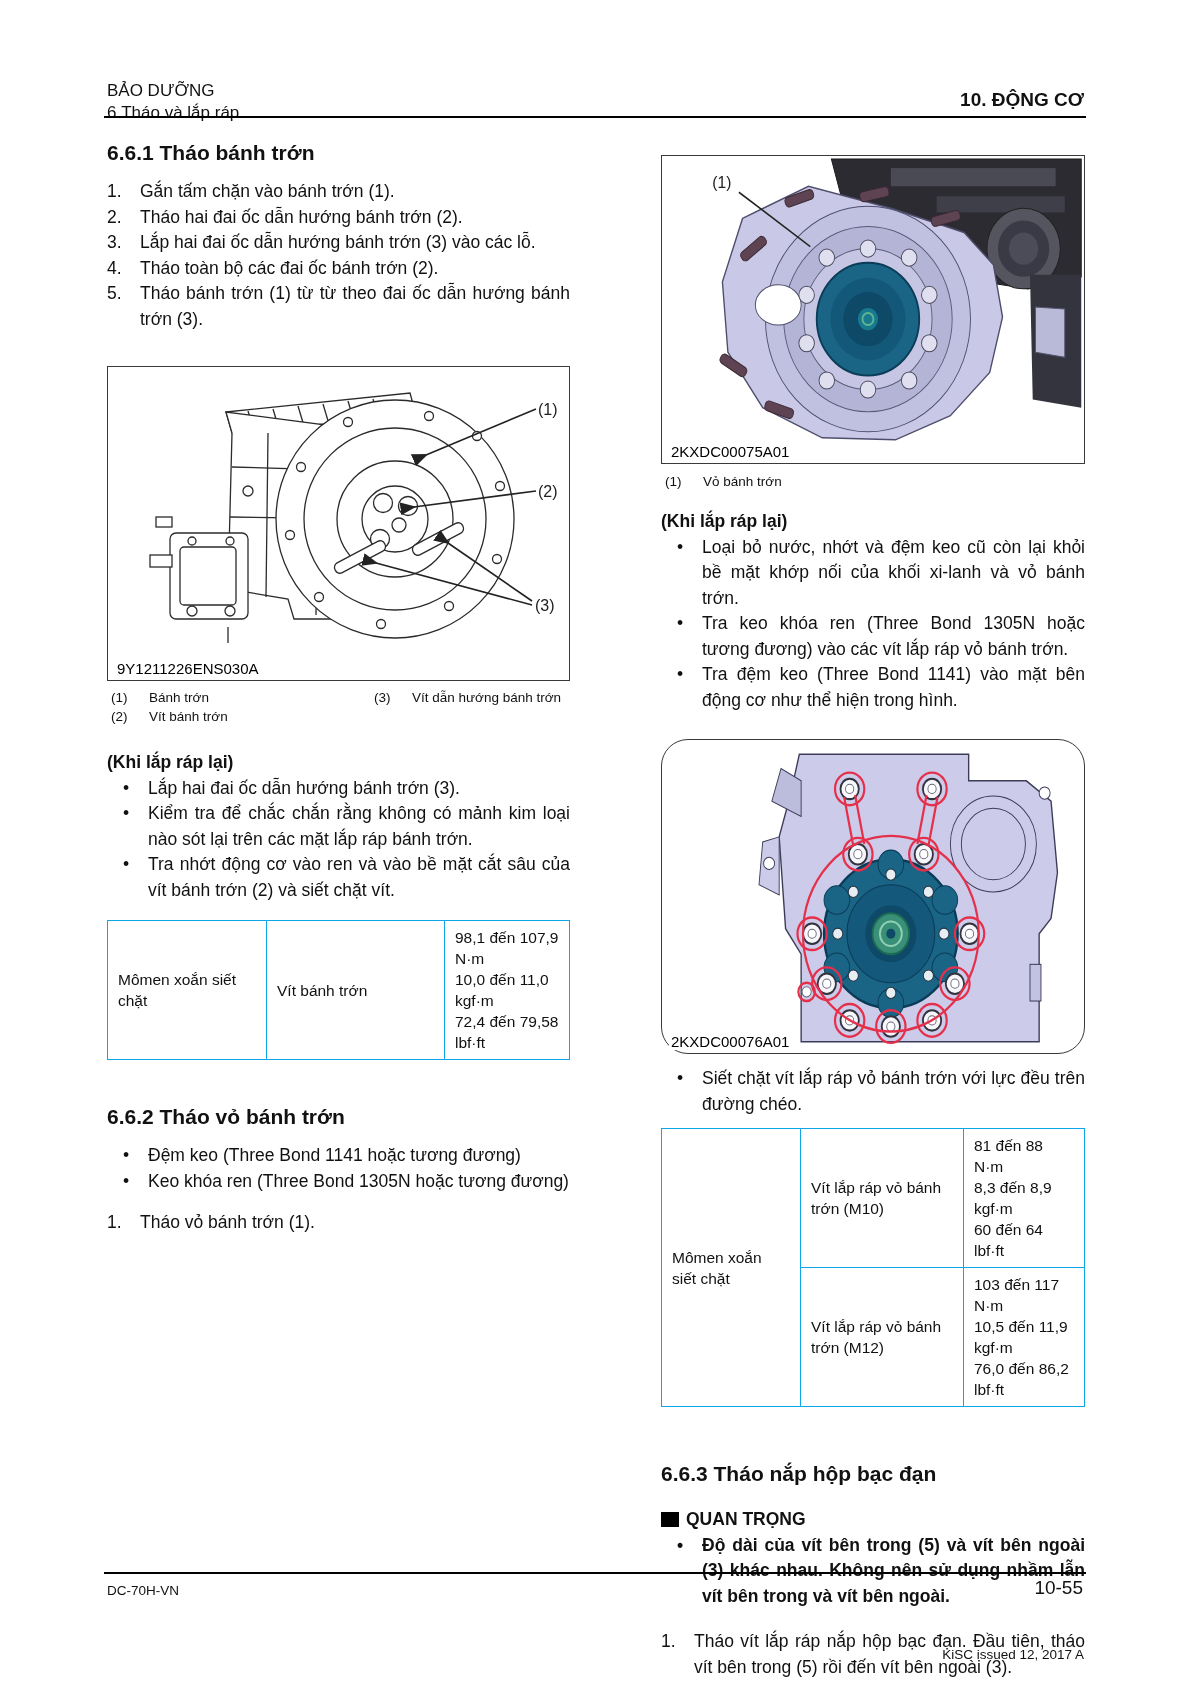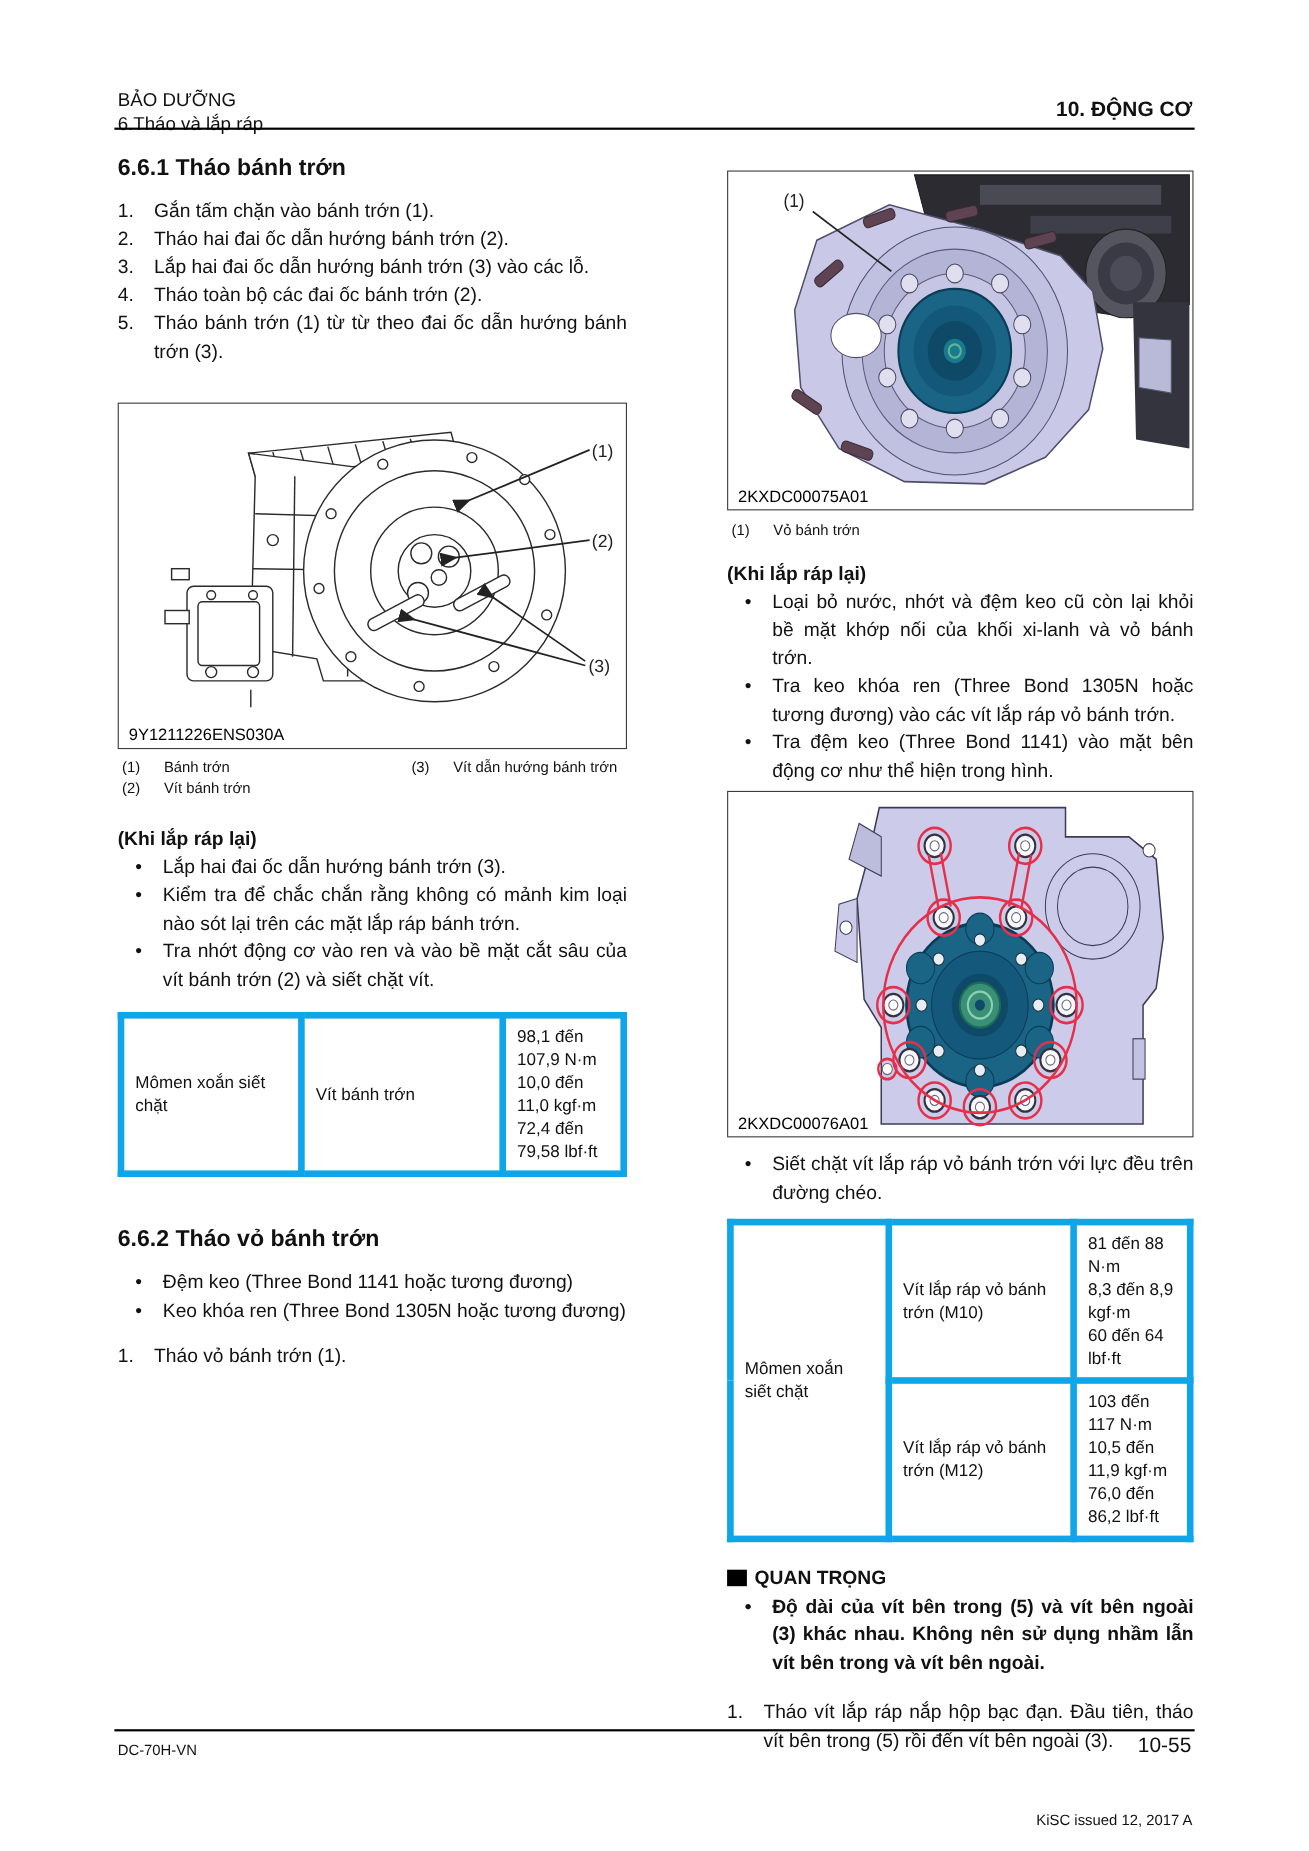--- a/index.html
+++ b/index.html
@@ -35,21 +35,21 @@
   .fig-code{position:absolute;left:7px;bottom:3px;font-size:15px;color:#000000;background:#fff;padding:0 2px;}
   
   .cap-wrap{display:flex;font-size:13.5px;line-height:19px;margin-top:7px;}
   .capcol-l{width:263px;}
   .capcol-r{flex:1;}
   .cap-row{display:flex;}
   .cap-num{flex:0 0 38px;padding-left:4px;}
   .cap-txt{flex:1;}
   
   table.torque{border-collapse:collapse;font-size:15.5px;line-height:21px;width:100%;}
-  table.torque td{border:6px solid #0ea5e9;padding:6px 10px;vertical-align:middle;}
+  table.torque td{border:1px solid #0ea5e9;padding:6px 10px;vertical-align:middle;}
   #t1 td.c1{width:138px;} #t1 td.c2{width:157px;} #t1 tr{height:70px;}
   #t2 td.c1{width:118px;} #t2 td.c2{width:142px;} #t2 tr{height:71px;}
   
   .imp-head{display:flex;align-items:center;font-size:17.5px;font-weight:bold;line-height:25.5px;}
   .blk-square{width:18px;height:15px;background:#000;margin-right:7px;display:inline-block;}
   .bul.bold .txt, .bul.bold .dot{font-weight:bold;}
 </style>
 </head>
 <body>
 
@@ -303,21 +303,21 @@
       <div class="bul">
         <span class="dot">•</span>
         <span class="txt">Tra keo khóa ren (Three Bond 1305N hoặc tương đương) vào các vít lắp ráp vỏ bánh trớn.</span>
       </div>
       <div class="bul">
         <span class="dot">•</span>
         <span class="txt">Tra đệm keo (Three Bond 1141) vào mặt bên động cơ như thể hiện trong hình.</span>
       </div>
     </div>
 
-    <div class="figure" style="height:313px;margin-top:6px;">
+    <div class="figure" style="height:313px;margin-top:26px;border-radius:27px;">
       <svg width="422" height="311" viewBox="0 0 461 305" preserveAspectRatio="none">
         <g>
           <polygon points="150,14 335,14 335,40 398,40 425,60 432,130 425,175 412,190 412,296 152,296 152,210 135,185 128,95 140,55" fill="#ccccea" stroke="#3c3c58" stroke-width="1.5"></polygon>
           <circle cx="362" cy="102" r="47" fill="#ccccea" stroke="#3c3c58"></circle>
           <circle cx="362" cy="102" r="35" fill="none" stroke="#3c3c58"></circle>
           <circle cx="418" cy="52" r="6" fill="#fff" stroke="#3c3c58"></circle>
           <polygon points="128,95 110,100 106,142 128,152" fill="#ccccea" stroke="#3c3c58"></polygon>
           <circle cx="117" cy="121" r="6" fill="#fff" stroke="#3c3c58"></circle>
           <polygon points="152,40 130,28 120,60 152,75" fill="#bcbcdc" stroke="#3c3c58"></polygon>
           <rect x="402" y="220" width="12" height="36" fill="#c2c2e2" stroke="#3c3c58"></rect>
@@ -418,20 +418,21 @@
         <td class="c2">Vít lắp ráp vỏ bánh trớn (M12)</td>
         <td>
           <div>103 đến 117 N·m</div>
           <div>10,5 đến 11,9 kgf·m</div>
           <div>76,0 đến 86,2 lbf·ft</div>
         </td>
       </tr>
     </tbody>
       </table>
 
+    <h2 class="sec-h" style="margin-top:54px;margin-bottom:0;">6.6.3 Tháo nắp hộp bạc đạn</h2>
 
     <div class="imp-head" style="margin-top:20px;">
       <span class="blk-square"></span>
       <span>QUAN TRỌNG</span>
     </div>
     <div class="bul bold">
       <span class="dot">•</span>
       <span class="txt">Độ dài của vít bên trong (5) và vít bên ngoài (3) khác nhau. Không nên sử dụng nhầm lẫn vít bên trong và vít bên ngoài.</span>
     </div>
 

